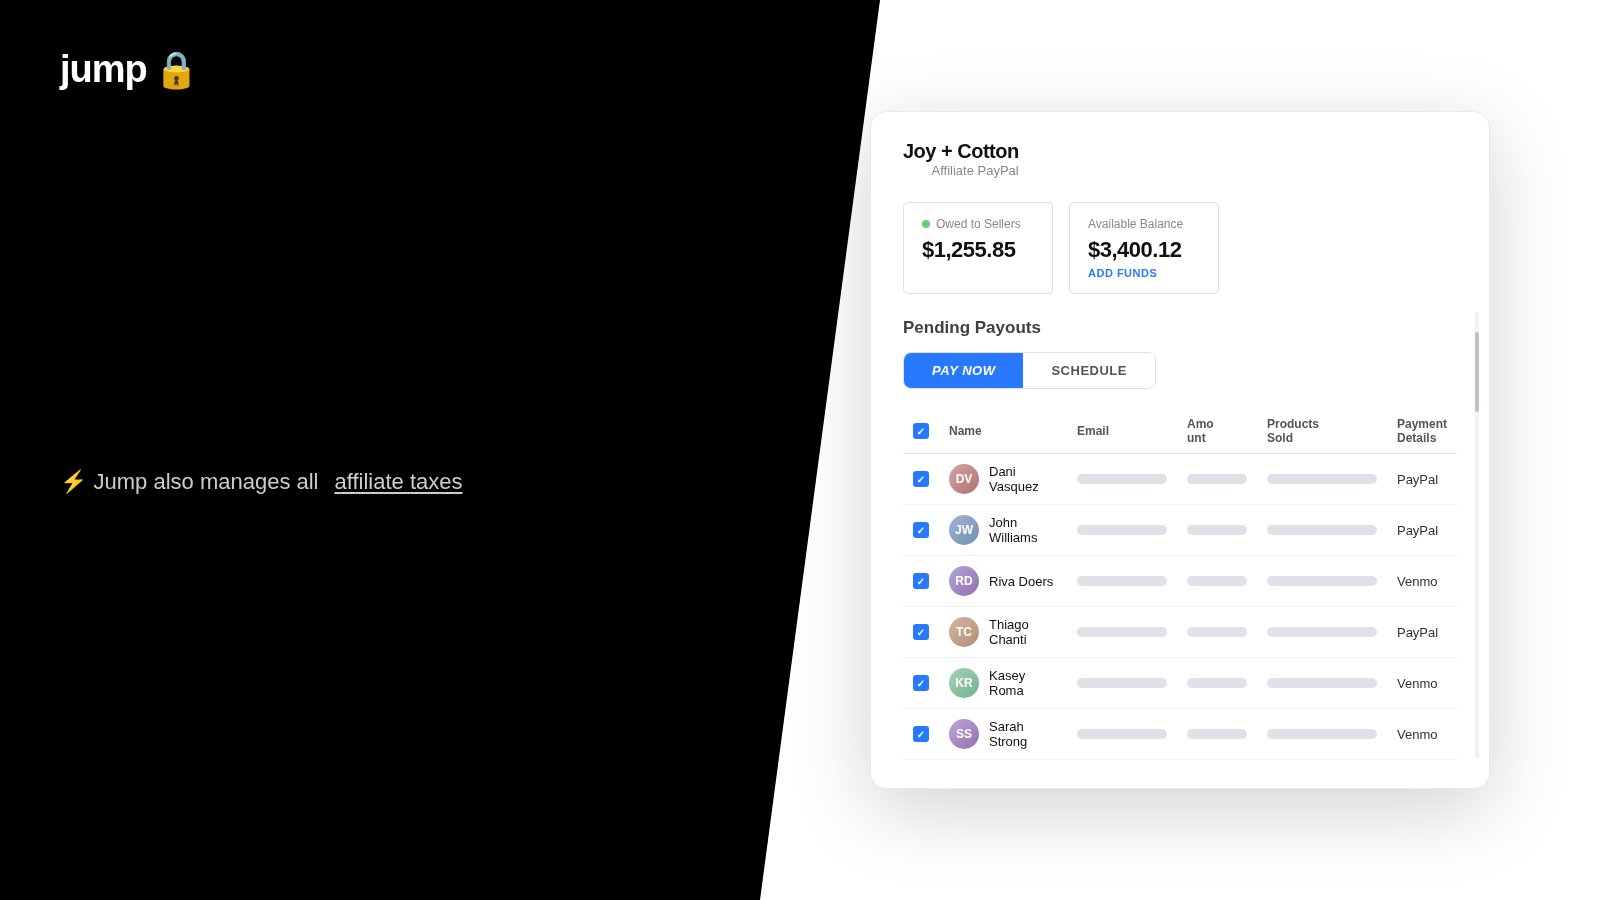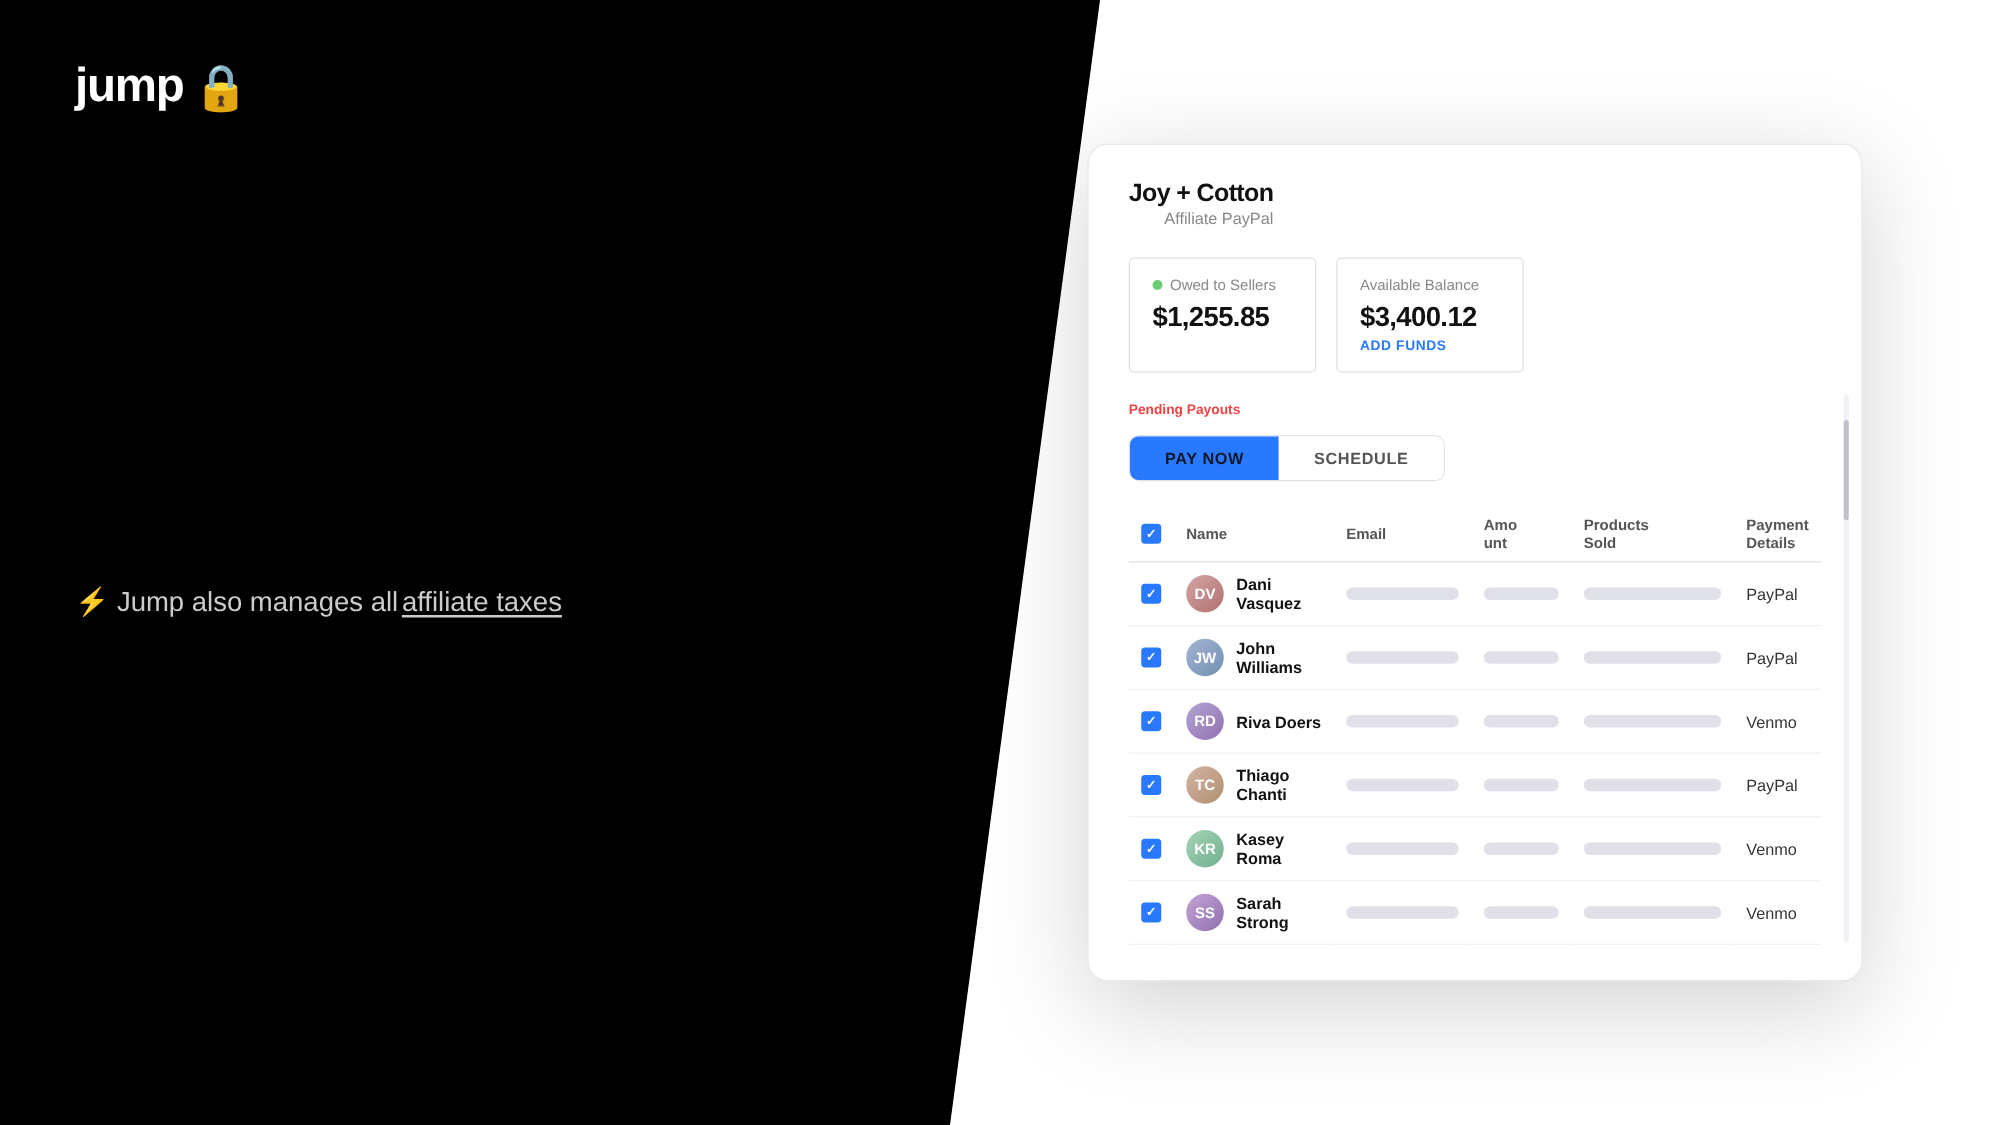--- a/index.html
+++ b/index.html
@@ -58,21 +58,21 @@
       line-height: 1.05;
       letter-spacing: -2px;
       margin-bottom: 40px;
     }
 
     .tagline {
       font-size: 22px;
       color: #ccc;
       display: flex;
       align-items: center;
-      gap: 3px;
+      gap: 16px;
     }
 
     .tagline-underline {
       text-decoration: underline;
       text-underline-offset: 3px;
     }
 
     
     .right-panel {
       flex: 1;
@@ -224,23 +224,23 @@
     .add-funds {
       font-size: 11px;
       color: #2979ff;
       font-weight: 600;
       margin-top: 4px;
       letter-spacing: 0.5px;
     }
 
     
     .section-title {
-      font-size: 11px;
+      font-size: 17px;
       font-weight: 700;
-      color: #ef4444;
+      color: #404040;
       margin-bottom: 14px;
     }
 
     .action-tabs {
       display: flex;
       gap: 0;
       margin-bottom: 20px;
       border-radius: 8px;
       overflow: hidden;
       border: 1px solid #e0e0e8;
@@ -251,21 +251,22 @@
       padding: 10px 28px;
       font-size: 13px;
       font-weight: 700;
       border: none;
       cursor: pointer;
       letter-spacing: 0.5px;
     }
 
     .tab-btn-active {
       background: #2979ff;
-      color: #0f172a;
+      color: #ffffff;
+      font-style: italic;
     }
 
     .tab-btn-inactive {
       background: #fff;
       color: #555;
     }
 
     
     .payout-table {
       width: 100%;
@@ -349,21 +350,21 @@
 
     .avatar-1 { background: linear-gradient(135deg, #d4a5a5, #b07070); }
     .avatar-2 { background: linear-gradient(135deg, #a5b4d4, #7090b0); }
     .avatar-3 { background: linear-gradient(135deg, #b4a5d4, #9070b0); }
     .avatar-4 { background: linear-gradient(135deg, #a5d4b4, #70b090); }
     .avatar-5 { background: linear-gradient(135deg, #d4b4a5, #b09070); }
     .avatar-6 { background: linear-gradient(135deg, #c4a5d4, #9070b0); }
 
     .name-text {
       font-size: 13px;
-      font-weight: 700;
+      font-weight: 400;
       color: #111;
     }
 
     .placeholder-bar {
       height: 10px;
       border-radius: 5px;
       background: #e0e0e8;
     }
 
     .bar-short { width: 60px; }

